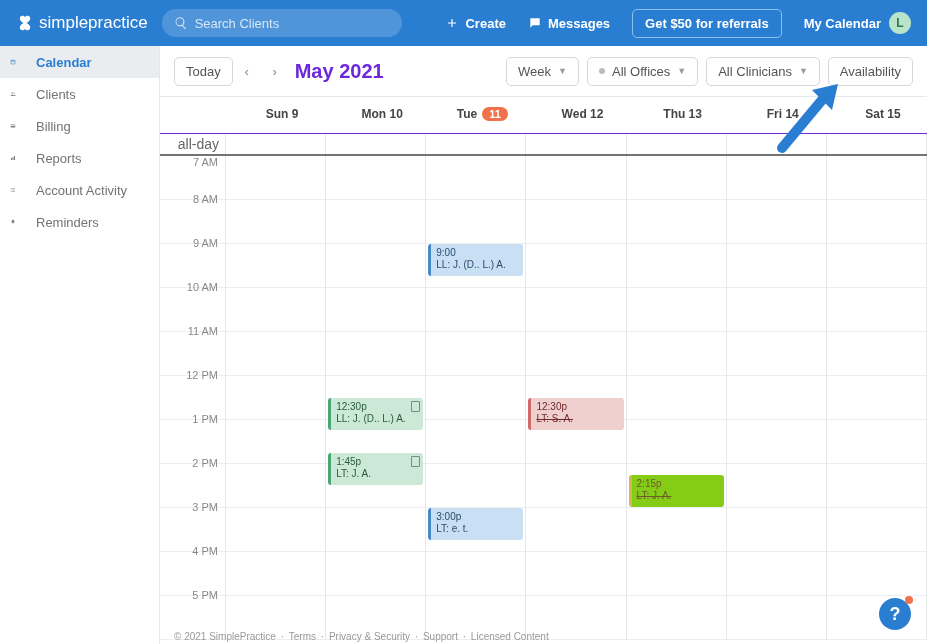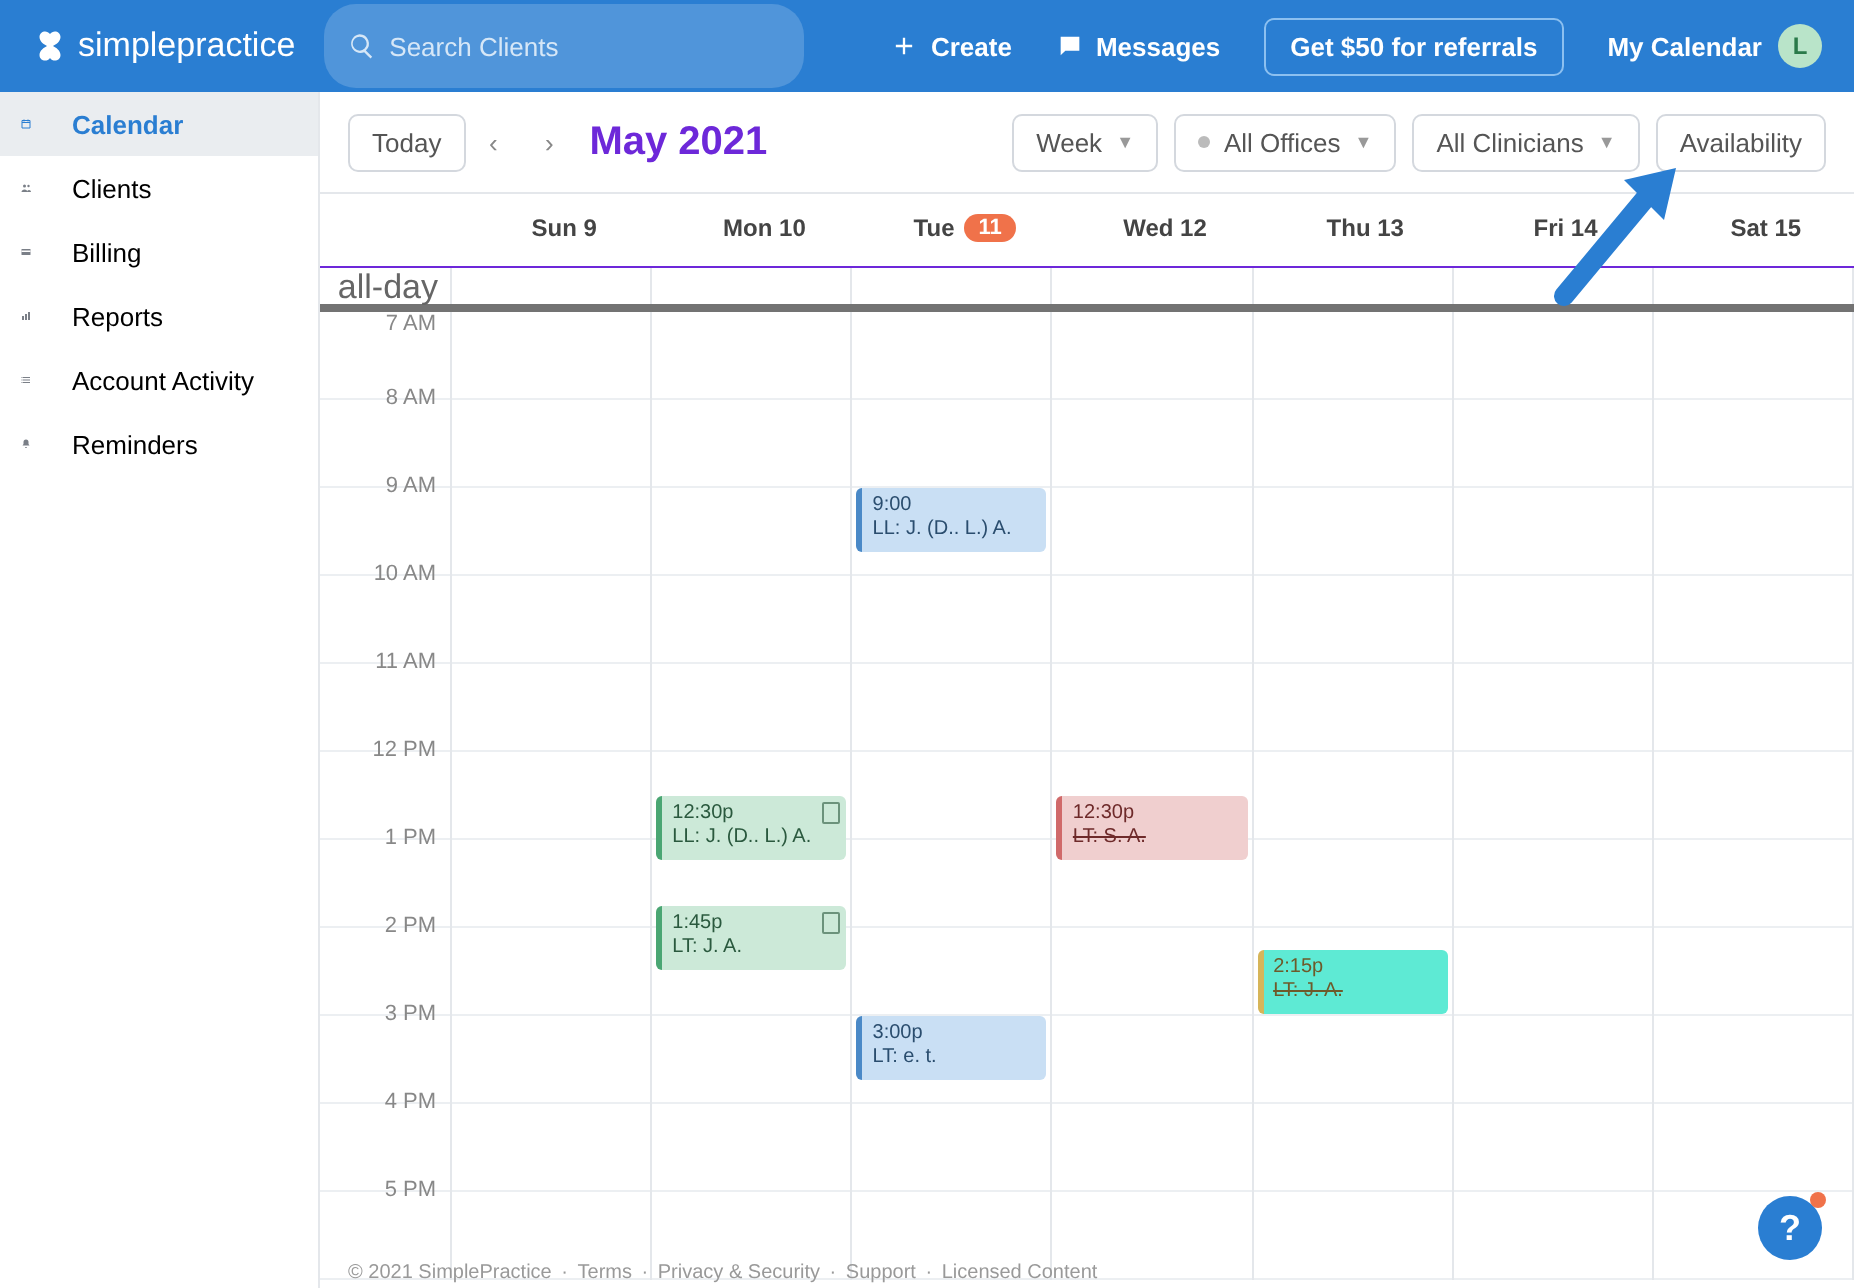--- a/index.html
+++ b/index.html
@@ -1,69 +1,69 @@
 <!DOCTYPE html>
 <html><head>
 <meta charset="utf-8">
 <style>
   * { box-sizing: border-box; margin: 0; padding: 0; }
   body { font-family: -apple-system, BlinkMacSystemFont, "Segoe UI", Helvetica, Arial, sans-serif; font-size: 13px; color: #333; background: #fff; width: 927px; height: 644px; overflow: hidden; position: relative; }
   
   .topbar { background: #2a7ed2; height: 46px; display: flex; align-items: center; padding: 0 16px; color: #fff; }
   .logo { display: flex; align-items: center; font-size: 17px; font-weight: 400; }
   .logo .bf { width: 18px; height: 18px; margin-right: 5px; fill: #fff; }
-  .search { margin-left: 14px; background: rgba(255,255,255,0.18); border-radius: 16px; height: 42px; display: flex; align-items: center; padding: 0 12px; width: 240px; color: #d6e7f7; }
+  .search { margin-left: 14px; background: rgba(255,255,255,0.18); border-radius: 16px; height: 28px; display: flex; align-items: center; padding: 0 12px; width: 240px; color: #d6e7f7; }
   .search svg { width: 14px; height: 14px; margin-right: 7px; fill: #d6e7f7; }
   .spacer { flex: 1; }
   .topbtn { display: flex; align-items: center; color: #fff; font-weight: 600; font-size: 13px; margin-left: 22px; cursor: pointer; }
   .topbtn svg { width: 14px; height: 14px; margin-right: 6px; fill: #fff; }
   .referral { border: 1px solid #8cc0f0; border-radius: 5px; padding: 6px 12px; }
   .avatar { width: 22px; height: 22px; border-radius: 50%; background: #b9e4c9; color: #2a7a4a; display: flex; align-items: center; justify-content: center; font-size: 12px; font-weight: 600; margin-left: 8px; }
 
   .shell { display: flex; height: calc(100% - 46px); }
   .sidebar { width: 160px; background: #fff; border-right: 1px solid #e4e7eb; display: flex; flex-direction: column; }
-  .sbitem { display: flex; align-items: center; height: 32px; padding: 0 10px; color: #000000; cursor: pointer; font-size: 13px; }
+  .sbitem { display: flex; align-items: center; height: 32px; padding: 0 10px; color: #737373; cursor: pointer; font-size: 13px; }
   .sbitem.active { background: #eaedf0; color: #2a7ed2; font-weight: 600; }
   .sbitem svg, .sbitem .icon { width: 16px; height: 16px; margin-right: 10px; }
   .sbitem .icon { display:inline-flex; align-items:center; justify-content:center; color:#7a7f87; }
   .sbitem.active .icon { color: #2a7ed2; }
   .sbfooter { margin-top: auto; padding: 10px; border-top: 1px solid #e4e7eb; display: flex; align-items: center; color: #555; font-weight: 600; font-size: 12px; }
   .sbfooter svg { width: 12px; height: 12px; margin-right: 7px; }
 
   .main { flex: 1; display: flex; flex-direction: column; background: #fff; position: relative; }
   .toolbar { display: flex; align-items: center; padding: 10px 14px; border-bottom: 1px solid #e4e7eb; }
   .btn { border: 1px solid #d4d8de; border-radius: 5px; padding: 6px 11px; background: #fff; cursor: pointer; color: #555; font-size: 13px; display: flex; align-items: center; }
   .navarrow { width: 28px; height: 30px; display: flex; align-items: center; justify-content: center; cursor: pointer; color: #888; }
   .title { font-size: 20px; font-weight: 600; margin-left: 6px; color: #6d28d9; }
   .dot { width: 6px; height: 6px; border-radius: 50%; background: #bbb; margin-right: 7px; }
   .caret { margin-left: 7px; font-size: 9px; color: #999; }
 
   .dayheader { display: flex; border-bottom: 1px solid #6d28d9; gap: 12px; }
   .timecol-h { width: 66px; }
   .dayh { flex: 1; text-align: center; padding: 10px 0 12px; font-size: 12px; font-weight: 600; color: #444; display:flex; align-items:center; justify-content:center; gap:5px; }
   .today-badge { background: #f0724a; color: #fff; border-radius: 10px; padding: 1px 7px; font-size: 11px; font-weight: 600; }
 
-  .allday { display: flex; border-bottom: 4px solid #737373; height: 22px; font-size: 17px; color: #666; }
+  .allday { display: flex; border-bottom: 2px solid #737373; height: 22px; font-size: 14px; color: #666; }
   .allday .lbl { width: 66px; text-align: right; padding-right: 6px; line-height: 20px; border-right: 1px solid #e4e7eb; }
   .allday .cell { flex: 1; border-right: 1px solid #e4e7eb; }
 
   .gridwrap { flex: 1; overflow-y: auto; position: relative; }
   .grid { display: flex; position: relative; }
   .timecol { width: 66px; border-right: 1px solid #e4e7eb; }
   .hr { height: 44px; border-bottom: 1px solid #eceff2; text-align: right; padding-right: 7px; font-size: 11px; color: #888; position: relative; }
   .hr span { position: relative; top: -7px; }
   .hr:first-child span { top: 0; }
   .daycol { flex: 1; border-right: 1px solid #e4e7eb; position: relative; }
   .daycol .slot { height: 44px; border-bottom: 1px solid #eceff2; }
 
   .event { position: absolute; left: 2px; right: 2px; border-radius: 3px; padding: 3px 5px; font-size: 10px; line-height: 12px; overflow: hidden; border-left: 3px solid; }
   .ev-blue { background: #c9dff4; border-color: #4a89c7; color: #2a4d6e; }
   .ev-green { background: #cce9d8; border-color: #4aa673; color: #2a593e; }
   .ev-red { background: #f0cfcf; border-color: #d06a6a; color: #6e2a2a; }
-  .ev-yellow { background: #5eead4; border-color: #d6b559; color: #6e5a2a; }
+  .ev-yellow { background: #84cc16; border-color: #d6b559; color: #6e5a2a; }
   .ev-red .line2, .ev-yellow .line2 { text-decoration: line-through; }
   .docicon { position: absolute; top: 3px; right: 3px; width: 9px; height: 11px; opacity: .6; }
   .docicon::before { content:""; position:absolute; inset:0; border:1px solid currentColor; border-radius:1px; }
 
   .copyright { position: absolute; bottom: 2px; left: 172px; font-size: 10px; color: #999; }
   .copyright span { margin: 0 2px; }
   .help { position: absolute; right: 16px; bottom: 14px; width: 32px; height: 32px; border-radius: 50%; background: #2a7ed2; color: #fff; display: flex; align-items: center; justify-content: center; font-size: 18px; font-weight: 700; }
   .help::after { content:""; position:absolute; top:-2px; right:-2px; width:8px; height:8px; border-radius:50%; background:#f0724a; }
 
   .arrow-annot { position: absolute; pointer-events: none; z-index: 50; }

